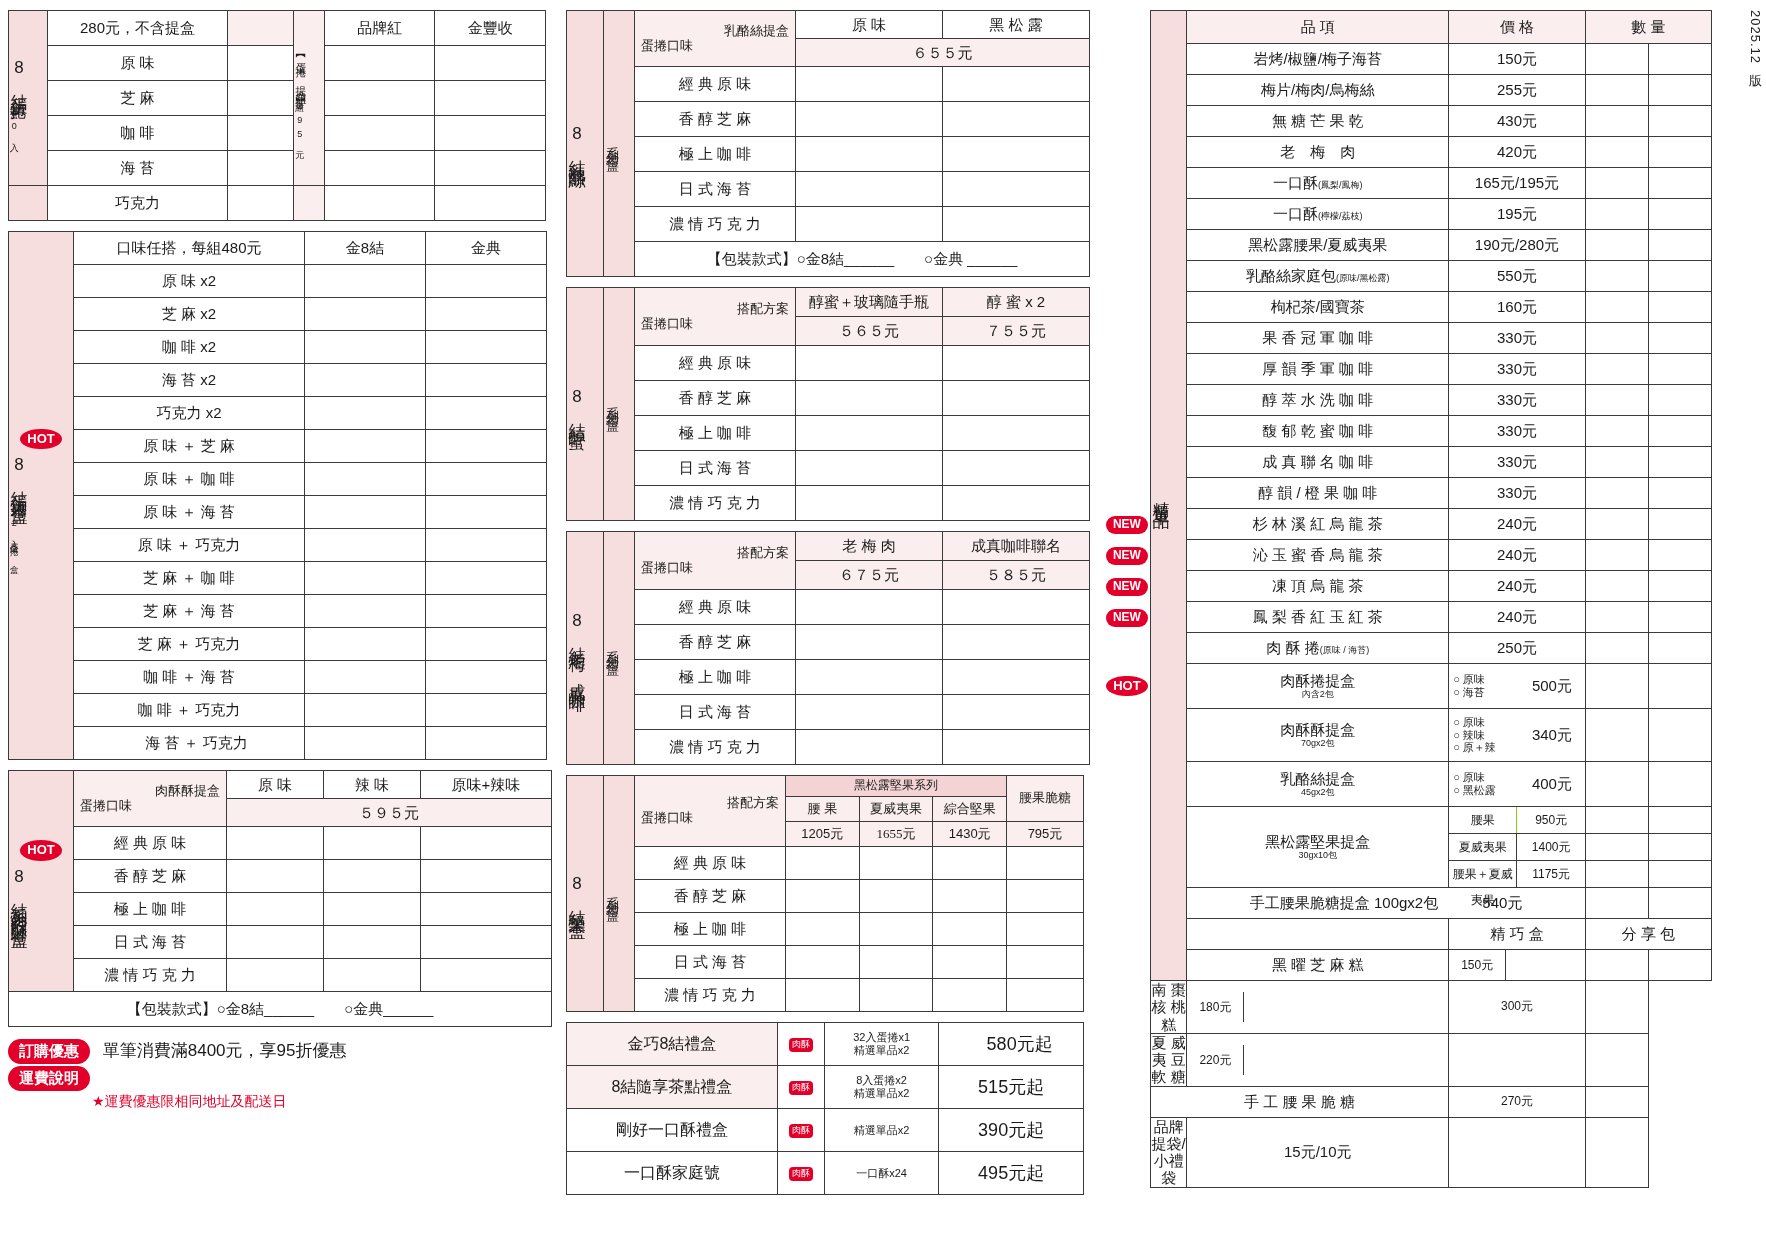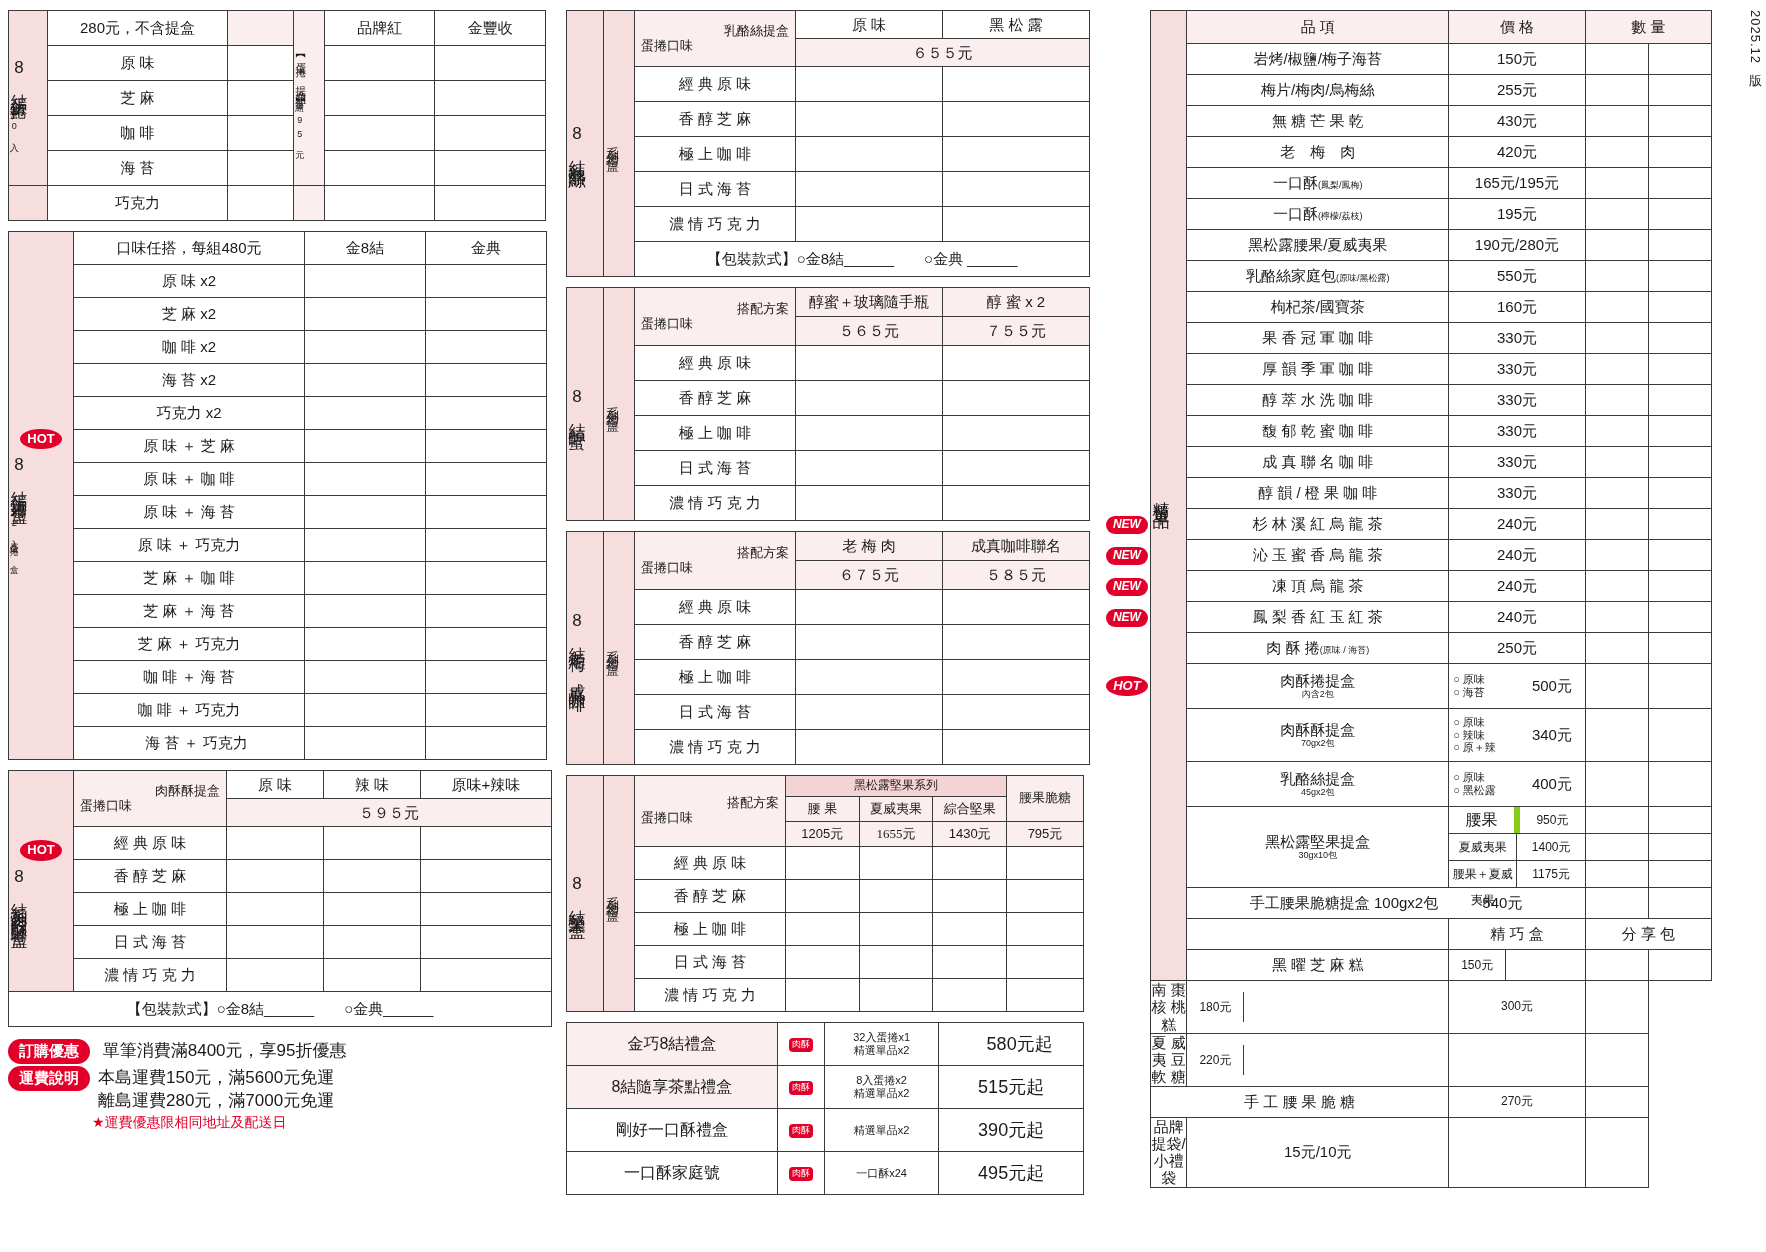--- a/index.html
+++ b/index.html
@@ -16,21 +16,21 @@
   .pinklite{background:#fbeeee;}
   .pinkhdr{background:#f3d3d3;}
   .white{background:#ffffff;}
   .vert{writing-mode:vertical-rl;text-orientation:upright;letter-spacing:4px;}
   .small{font-size:11px;}
   .xsmall{font-size:9px;}
   .mid{font-size:13px;}
   .big{font-size:17px;}
   .hot{display:inline-block;background:#e2002a;color:#fff;border-radius:50%/50%;padding:3px 7px;font-size:13px;font-weight:bold;letter-spacing:0;}
   .newbadge{display:inline-block;background:#e2002a;color:#fff;border-radius:14px;padding:2px 7px;font-size:12px;font-weight:bold;letter-spacing:0;}
-  .badgecell{border:none;background:transparent;width:44px;font-style:italic;}
+  .badgecell{border:none;background:transparent;width:44px;}
   .slash{position:relative;}
   .noteline{font-size:17px;margin:2px 0;}
   .pill{display:inline-block;background:#e2002a;color:#fff;border-radius:13px;padding:3px 11px;font-size:15px;font-weight:bold;margin-right:8px;}
   .star{color:#e2002a;font-size:14px;}
   .rot{position:absolute;right:2px;top:10px;writing-mode:vertical-rl;font-size:13px;letter-spacing:1px;color:#222;}
   .iconsq{display:inline-block;background:#e2002a;color:#fff;font-size:9px;border-radius:4px;padding:2px 3px;line-height:1.1;vertical-align:middle;}
   .tblgap{margin-bottom:10px;}
   .nb{border:none;}
 </style>
 </head>
@@ -238,24 +238,20 @@
       </tbody>
         </table>
 
       <div style="margin-top:12px;">
         <div class="noteline">
           <span class="pill">訂購優惠</span>
           <span>單筆消費滿8400元，享95折優惠</span>
         </div>
         <div class="noteline" style="display:flex;align-items:flex-start;">
           <span class="pill">運費說明</span>
-          <span>
-            <span style="display:block;">本島運費150元，滿5600元免運</span>
-            <span style="display:block;">離島運費280元，滿7000元免運</span>
-          </span>
         </div>
         <div class="star" style="margin-left:84px;">★運費優惠限相同地址及配送日</div>
       </div>
     </div>
 
     <div class="col col2">
 
       <table class="tblgap" style="width:518px;">
         <tbody>
             <tr>
@@ -710,21 +706,21 @@
         </tr>
 
         <tr>
           <td class="nb badgecell"></td>
           <td class="white" rowspan="3">
             <div>黑松露堅果提盒</div>
             <div class="xsmall">30gx10包</div>
           </td>
           <td class="white" style="padding:0;height:26px;">
             <div style="display:flex;height:26px;">
-              <div style="flex:1;border-right:6px solid #84cc16;font-size:16px;line-height:26px;">腰果</div>
+              <div style="flex:1;border-right:1px solid #84cc16;font-size:12px;line-height:26px;">腰果</div>
               <div style="flex:1;font-size:12px;line-height:26px;">950元</div>
             </div>
           </td>
           <td class="white"></td>
           <td class="white"></td>
         </tr>
         <tr>
           <td class="nb badgecell"></td>
           <td class="white" style="padding:0;height:26px;">
             <div style="display:flex;height:26px;">

